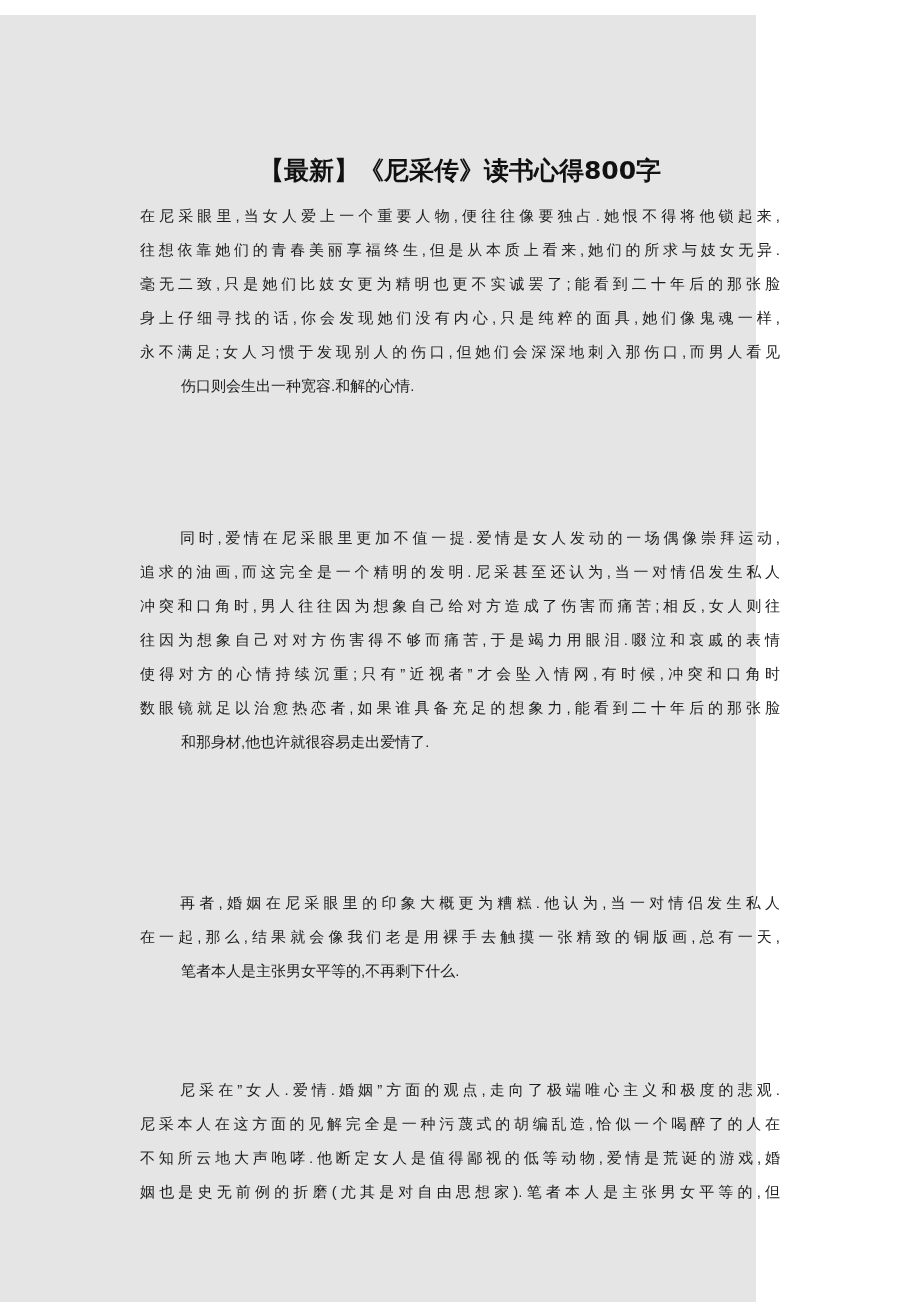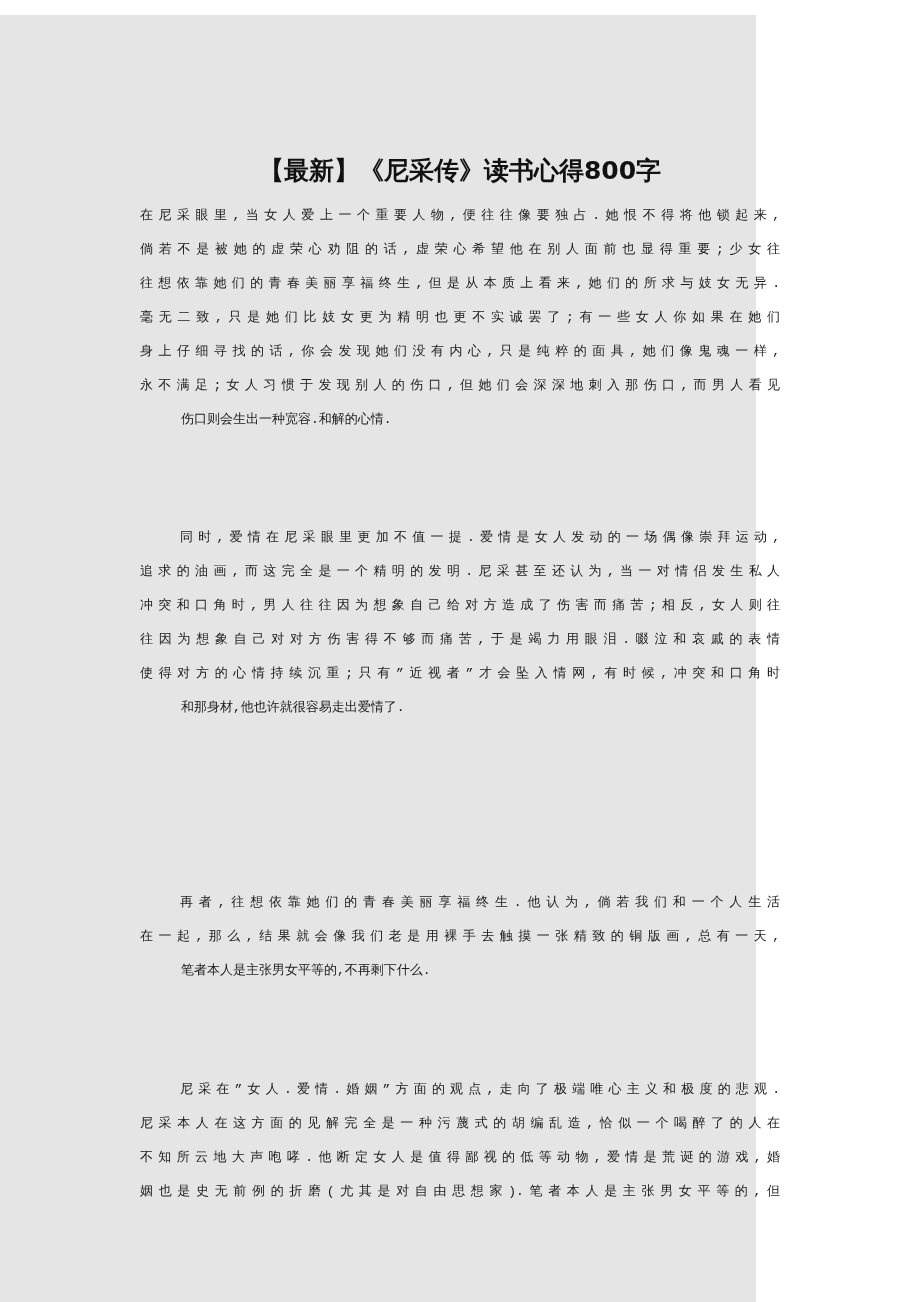--- a/index.html
+++ b/index.html
@@ -34,22 +34,22 @@
       line-height: 32px;
       color: #111111;
       letter-spacing: 0px;
       margin: 0;
     }
     .para {
       position: absolute;
       left: 140px;
       width: 640px;
       margin: 0;
-      font-family: Liberation Mono, monospace;
-      font-size: 13px;
+      font-family: Liberation Sans, sans-serif;
+      font-size: 15px;
       color: #1c1c1c;
     }
     .line {
       display: block;
       height: 34px;
       line-height: 34px;
       white-space: nowrap;
       text-align: justify;
       text-align-last: justify;
     }
@@ -67,39 +67,39 @@
   </style>
 </head>
 <body>
 
 <div class="page">
 
   <h1 class="title">【最新】《尼采传》读书心得800字</h1>
 
   <div class="para" id="p1">
     <span class="line">在尼采眼里,当女人爱上一个重要人物,便往往像要独占.她恨不得将他锁起来,</span>
-    <span class="line">倘若不是被她的虚荣心劝阻的话,虚荣心希望他在别人面前也显得重要;少女往</span>
     <span class="line">往想依靠她们的青春美丽享福终生,但是从本质上看来,她们的所求与妓女无异.</span>
-    <span class="line">毫无二致,只是她们比妓女更为精明也更不实诚罢了;有一些女人你如果在她们</span>
+    <span class="line">毫无二致,只是她们比妓女更为精明也更不实诚罢了;能看到二十年后的那张脸</span>
     <span class="line">身上仔细寻找的话,你会发现她们没有内心,只是纯粹的面具,她们像鬼魂一样,</span>
     <span class="line">永不满足;女人习惯于发现别人的伤口,但她们会深深地刺入那伤口,而男人看见</span>
     <span class="line last">伤口则会生出一种宽容.和解的心情.</span>
   </div>
 
   <div class="para" id="p2">
     <span class="line indent">同时,爱情在尼采眼里更加不值一提.爱情是女人发动的一场偶像崇拜运动,</span>
     <span class="line">追求的油画,而这完全是一个精明的发明.尼采甚至还认为,当一对情侣发生私人</span>
     <span class="line">冲突和口角时,男人往往因为想象自己给对方造成了伤害而痛苦;相反,女人则往</span>
     <span class="line">往因为想象自己对对方伤害得不够而痛苦,于是竭力用眼泪.啜泣和哀戚的表情</span>
     <span class="line">使得对方的心情持续沉重;只有”近视者”才会坠入情网,有时候,冲突和口角时</span>
+    <span class="line">数眼镜就足以治愈热恋者,如果谁具备充足的想象力,能看到二十年后的那张脸</span>
     <span class="line last">和那身材,他也许就很容易走出爱情了.</span>
   </div>
 
   <div class="para" id="p3">
-    <span class="line indent">再者,往想依靠她们的青春美丽享福终生.他认为,倘若我们和一个人生活</span>
+    <span class="line indent">再者,婚姻在尼采眼里的印象大概更为糟糕.他认为,当一对情侣发生私人</span>
     <span class="line">在一起,那么,结果就会像我们老是用裸手去触摸一张精致的铜版画,总有一天,</span>
     <span class="line last">笔者本人是主张男女平等的,不再剩下什么.</span>
   </div>
 
   <div class="para" id="p4">
     <span class="line indent">尼采在”女人.爱情.婚姻”方面的观点,走向了极端唯心主义和极度的悲观.</span>
     <span class="line">尼采本人在这方面的见解完全是一种污蔑式的胡编乱造,恰似一个喝醉了的人在</span>
     <span class="line">不知所云地大声咆哮.他断定女人是值得鄙视的低等动物,爱情是荒诞的游戏,婚</span>
     <span class="line">姻也是史无前例的折磨(尤其是对自由思想家).笔者本人是主张男女平等的,但</span>
   </div>

